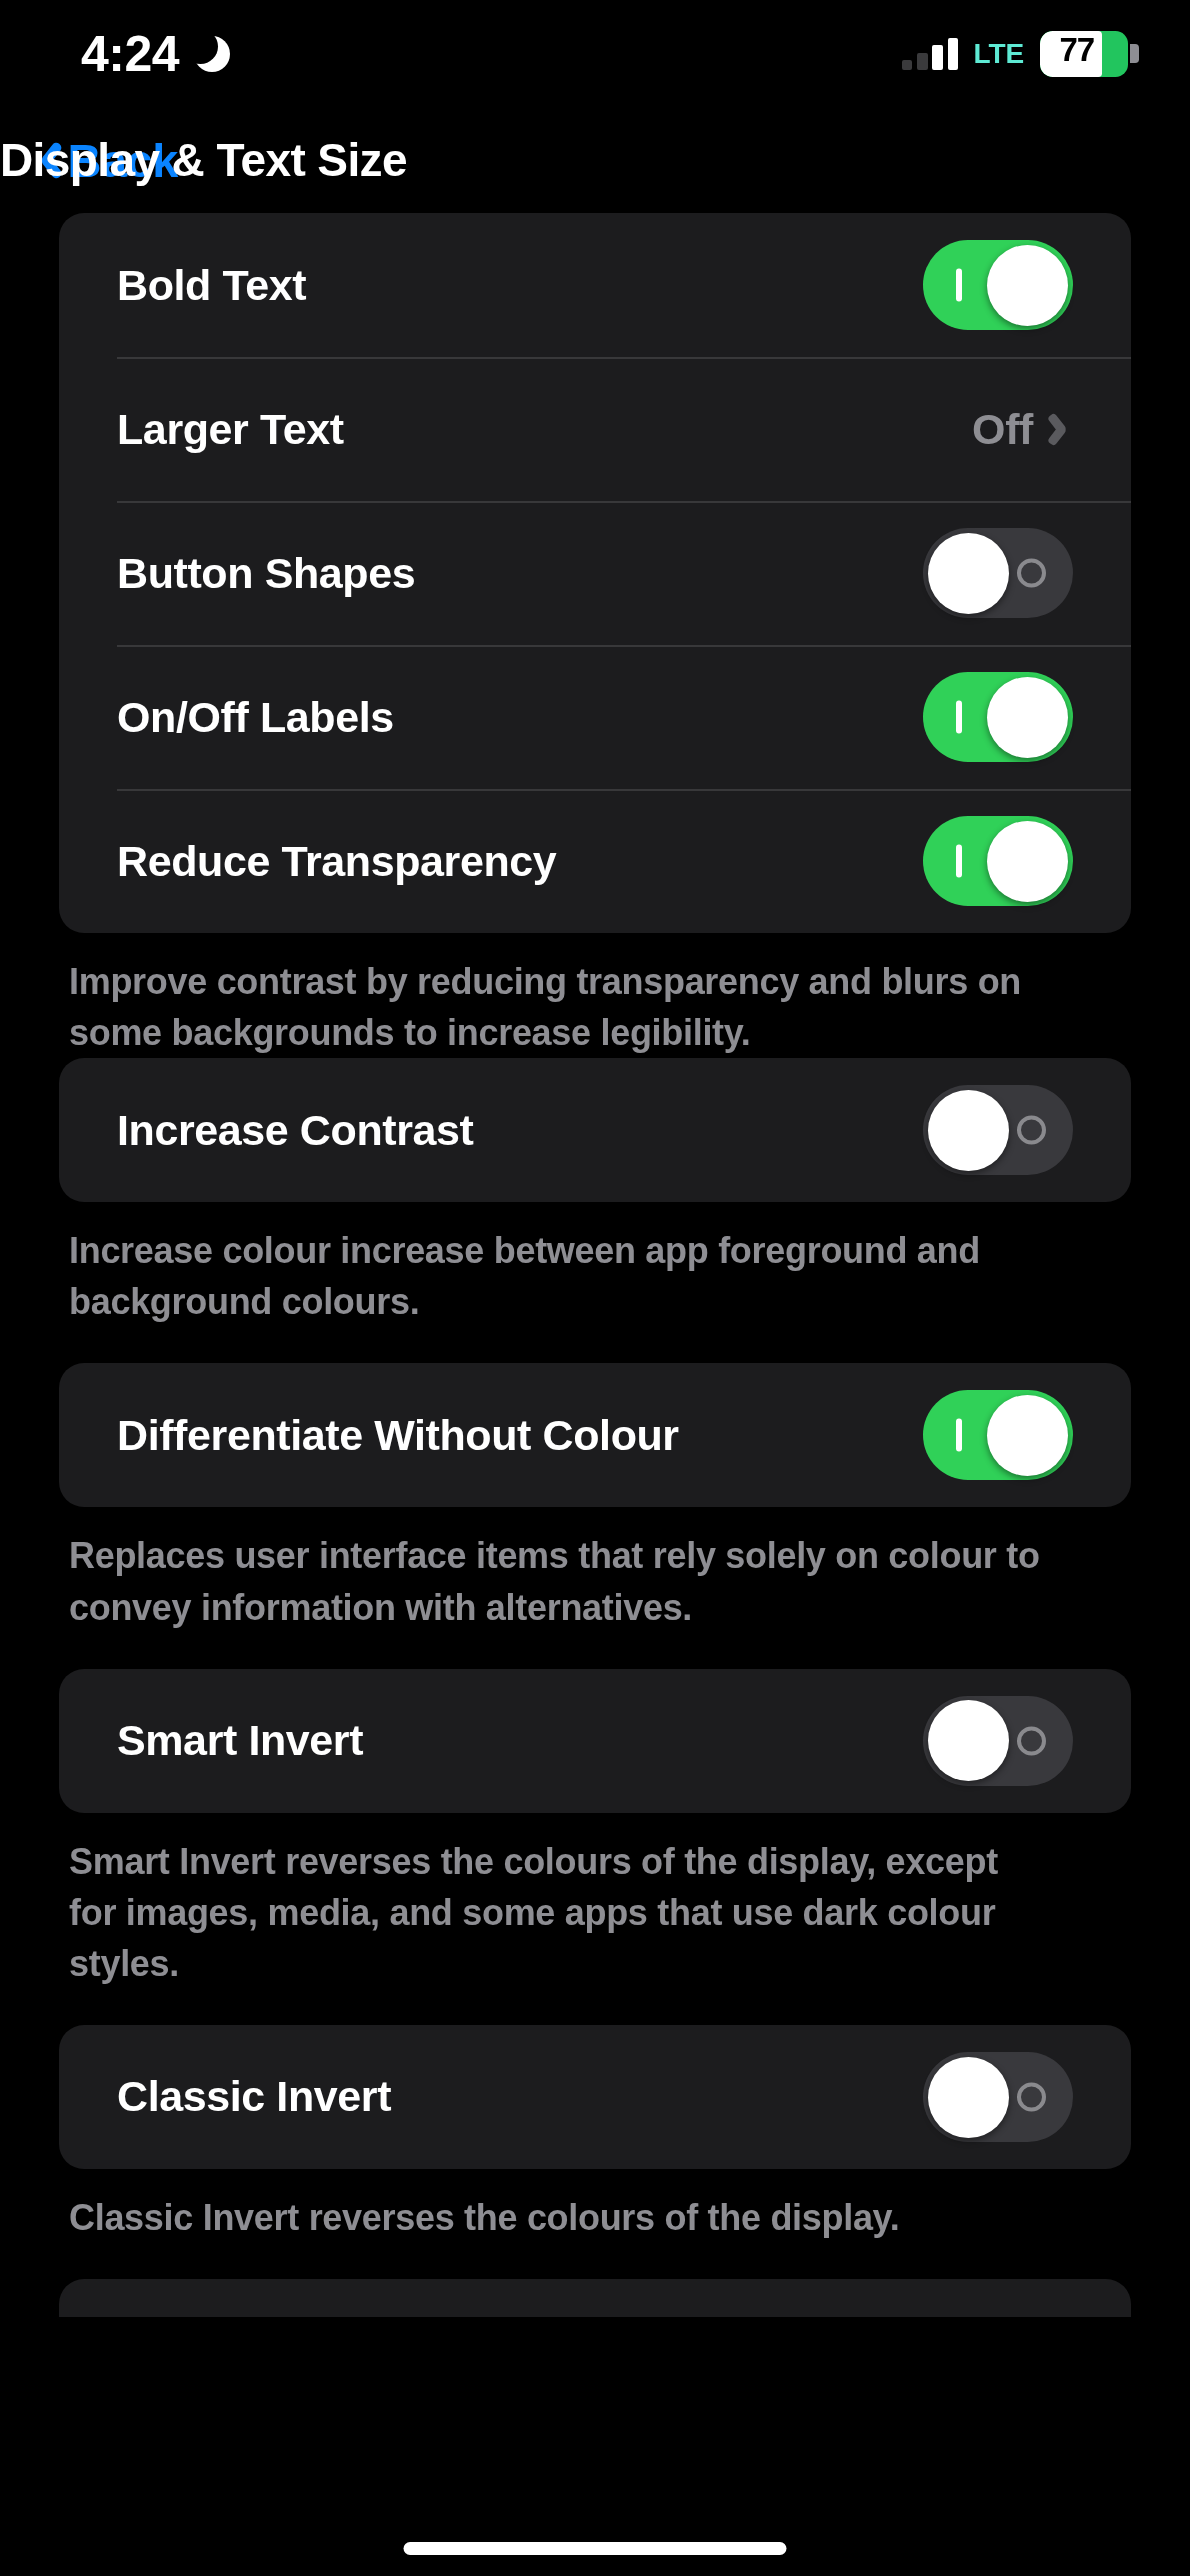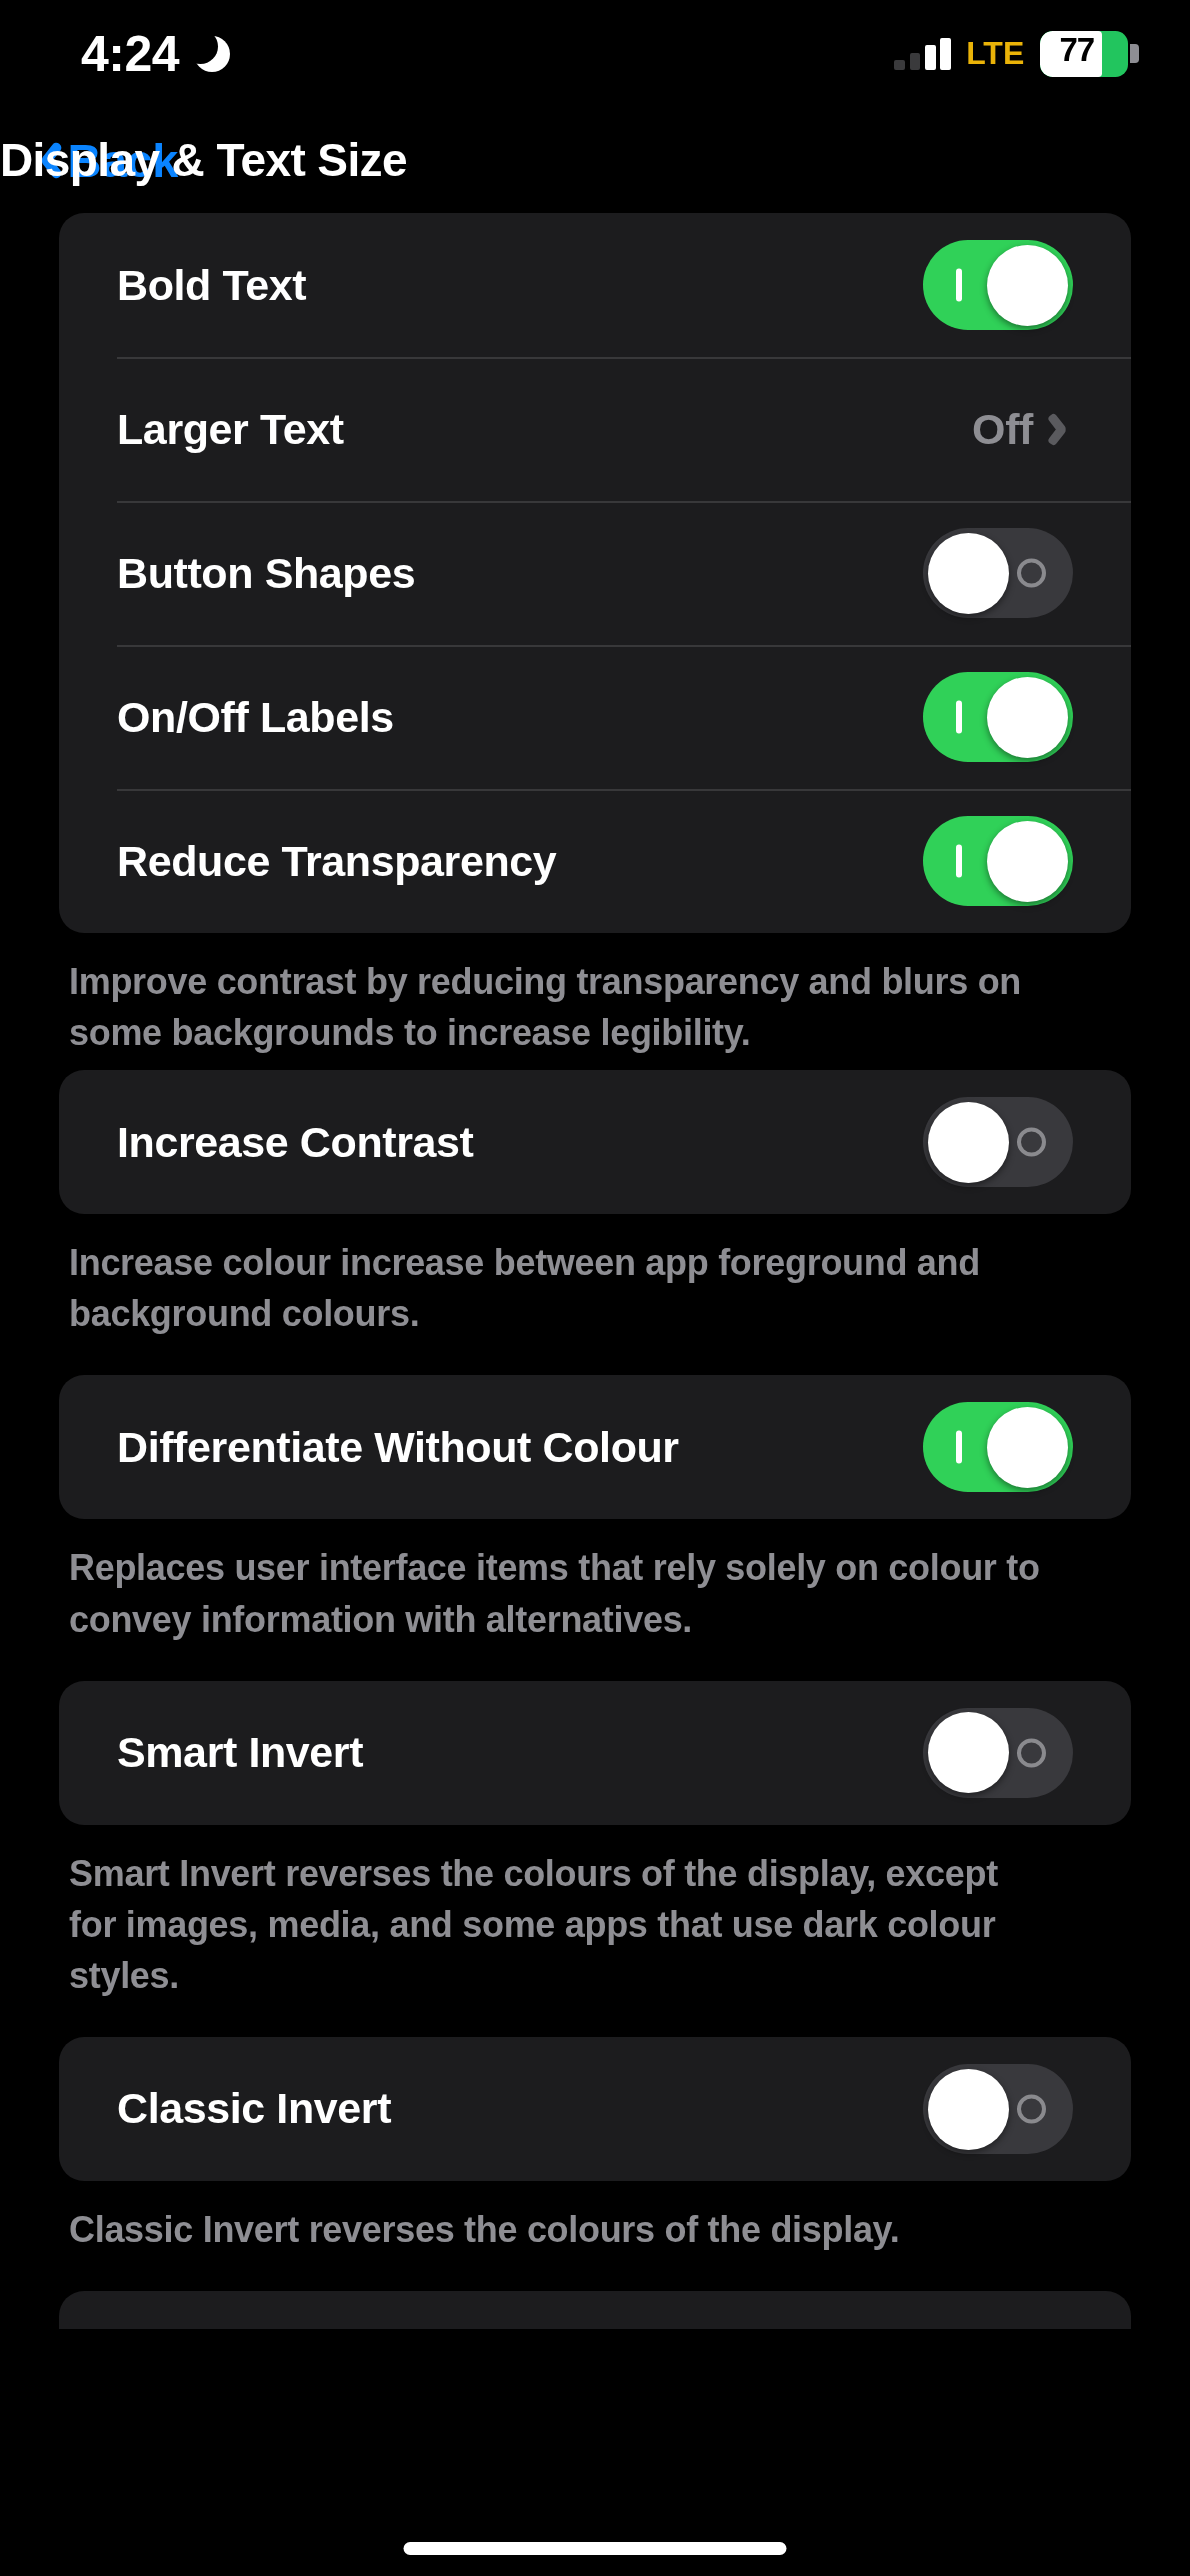--- a/index.html
+++ b/index.html
@@ -33,21 +33,21 @@
     width:35px; height:35px; border-radius:50%; background:#000;
   }
   .sb-right { display:flex; align-items:center; gap:15.3px; }
   .signal { display:flex; align-items:flex-end; gap:4.8px; height:33px; }
   .signal i { display:block; width:10.5px; border-radius:1.9px; background:#3a3a3c; }
   .signal i.on { background:#fff; }
   .signal i:nth-child(1){ height:10.5px; }
   .signal i:nth-child(2){ height:17px; }
   .signal i:nth-child(3){ height:25px; }
   .signal i:nth-child(4){ height:32px; }
-  .lte { color:#eab308; font-size:32px; font-weight:bold; letter-spacing:0px; }
+  .lte { color:#5eead4; font-size:28px; font-weight:bold; letter-spacing:0px; }
   .battery { position:relative; display:flex; align-items:center; }
   .batt-body {
     width:88px; height:46px; border-radius:12.5px; background:#22c55e;
     position:relative; overflow:hidden;
     display:flex; 
   }
   .batt-fill {
     position:absolute; left:0; top:0; bottom:0; width:71%;
     background:#fff; border-radius:12.5px 3.8px 3.8px 12.5px;
   }
@@ -133,21 +133,21 @@
   .toggle.off .tlabel {
     right:27px; width:29px; height:29px; border:4.8px solid #8a8a8e;
     border-radius:50%;
   }
 
   .footer {
     color:#8e8e93; font-size:36px; font-weight:bold; line-height:1.42;
     padding:23px 69px 0 69px; letter-spacing:-0.3px; max-width:1112px;
   }
   .group { margin-bottom:36px; }
-  .group:first-child { margin-bottom:12px; }
+  .group:first-child { margin-bottom:0; }
 
   .partial-card {
     margin:0 59px; background:#1c1c1e;
     border-radius:25px 25px 0 0; height:38px;
   }
 
   
   .home-indicator {
     position:absolute; bottom:21px; left:50%; transform:translateX(-50%);
     width:383px; height:13.4px; border-radius:6.7px; background:#fff;

